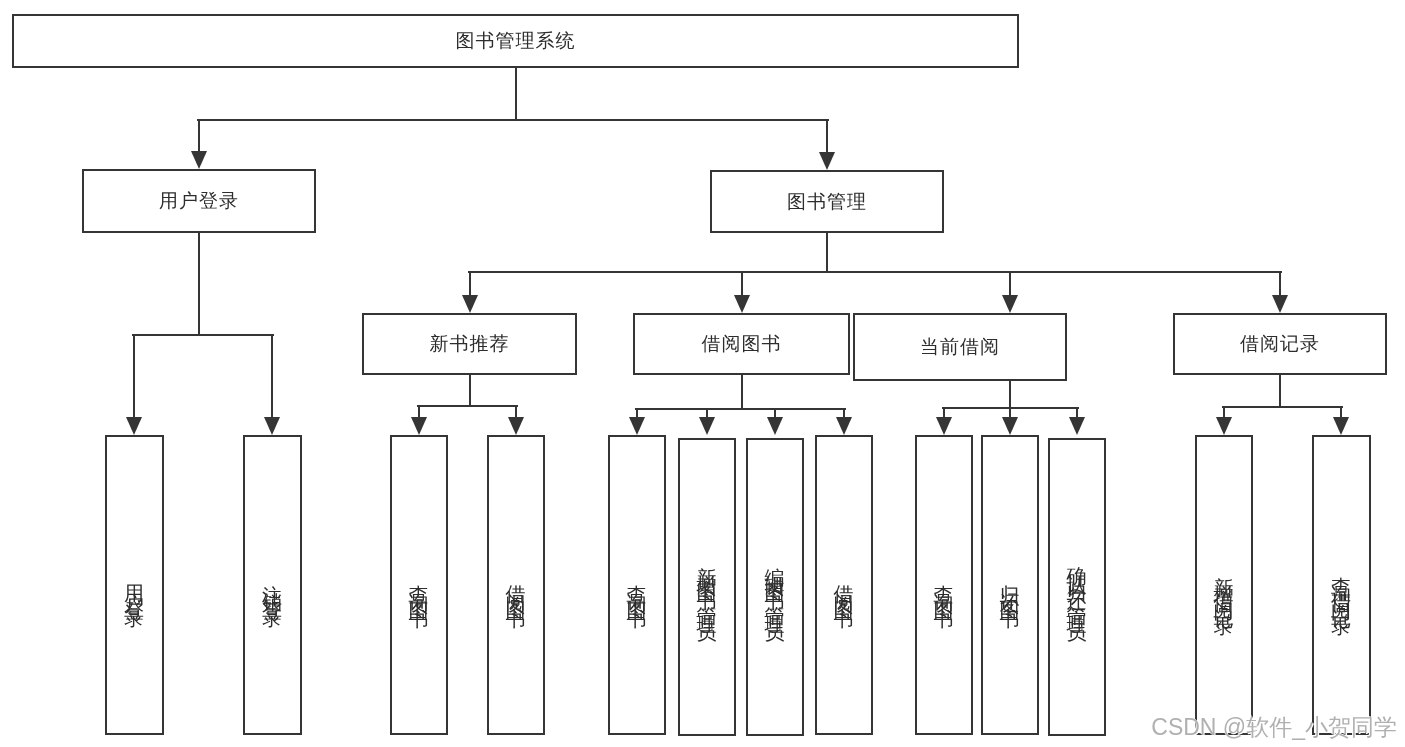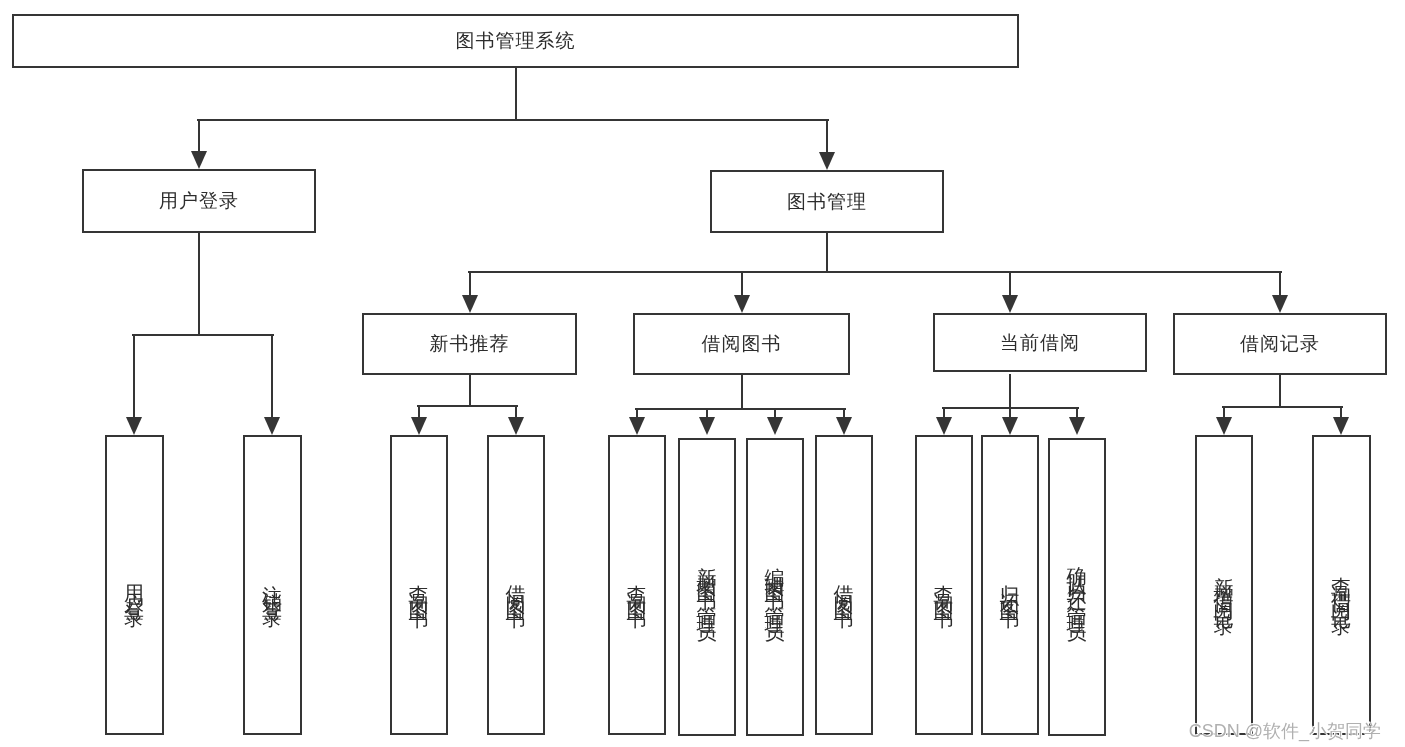--- a/index.html
+++ b/index.html
@@ -32,23 +32,23 @@
   .vlbl{
     writing-mode:vertical-rl;
     text-orientation:mixed;
     font-size:20px;
     letter-spacing:8px;
     line-height:1;
     color:#2d2d2d;
   }
   .watermark{
     position:absolute;
-    right:24px;bottom:4px;
+    right:8px;bottom:4px;
     z-index:3;
-    font-size:18px;
+    font-size:23px;
     color:#b0b0b0;
     text-shadow:1px 1px 0 #ffffff,-1px -1px 0 #ffffff;
     white-space:nowrap;
   }
 </style>
 </head>
 <body>
 
 <div class="stage">
 
@@ -128,21 +128,21 @@
   <div class="node" style="left:362px;top:313px;width:215px;height:62px">
     <span class="hlbl">新书推荐</span>
   </div>
 
   <div class="node" style="left:710px;top:170px;width:234px;height:63px">
     <span class="hlbl">图书管理</span>
   </div>
   <div class="node" style="left:633px;top:313px;width:217px;height:62px">
     <span class="hlbl">借阅图书</span>
   </div>
-  <div class="node" style="left:933px;top:313px;width:214px;height:59px">
+  <div class="node" style="left:853px;top:313px;width:214px;height:68px">
     <span class="hlbl">当前借阅</span>
   </div>
   <div class="node" style="left:1173px;top:313px;width:214px;height:62px">
     <span class="hlbl">借阅记录</span>
   </div>
 
   <div class="node" style="left:105px;top:435px;width:59px;height:300px">
     <span class="vlbl">用户登录</span>
   </div>
   <div class="node" style="left:243px;top:435px;width:59px;height:300px">

